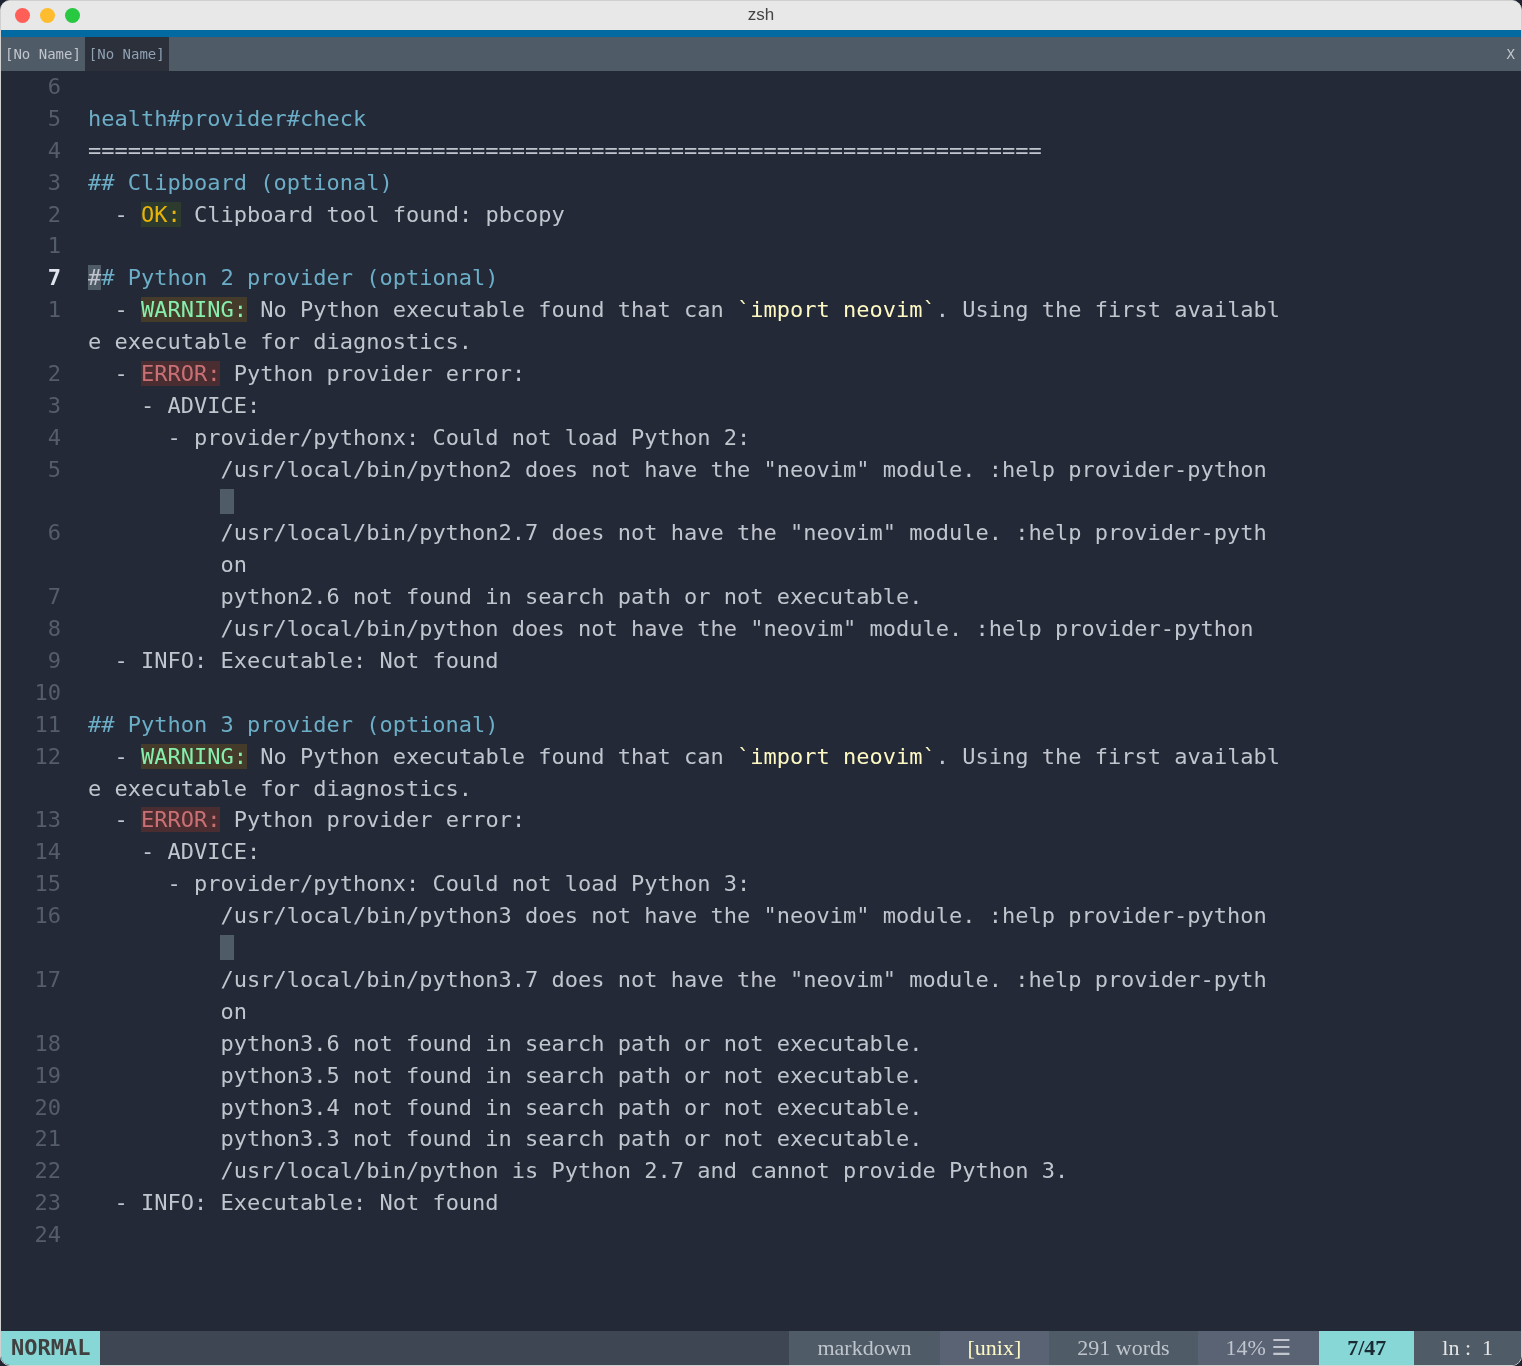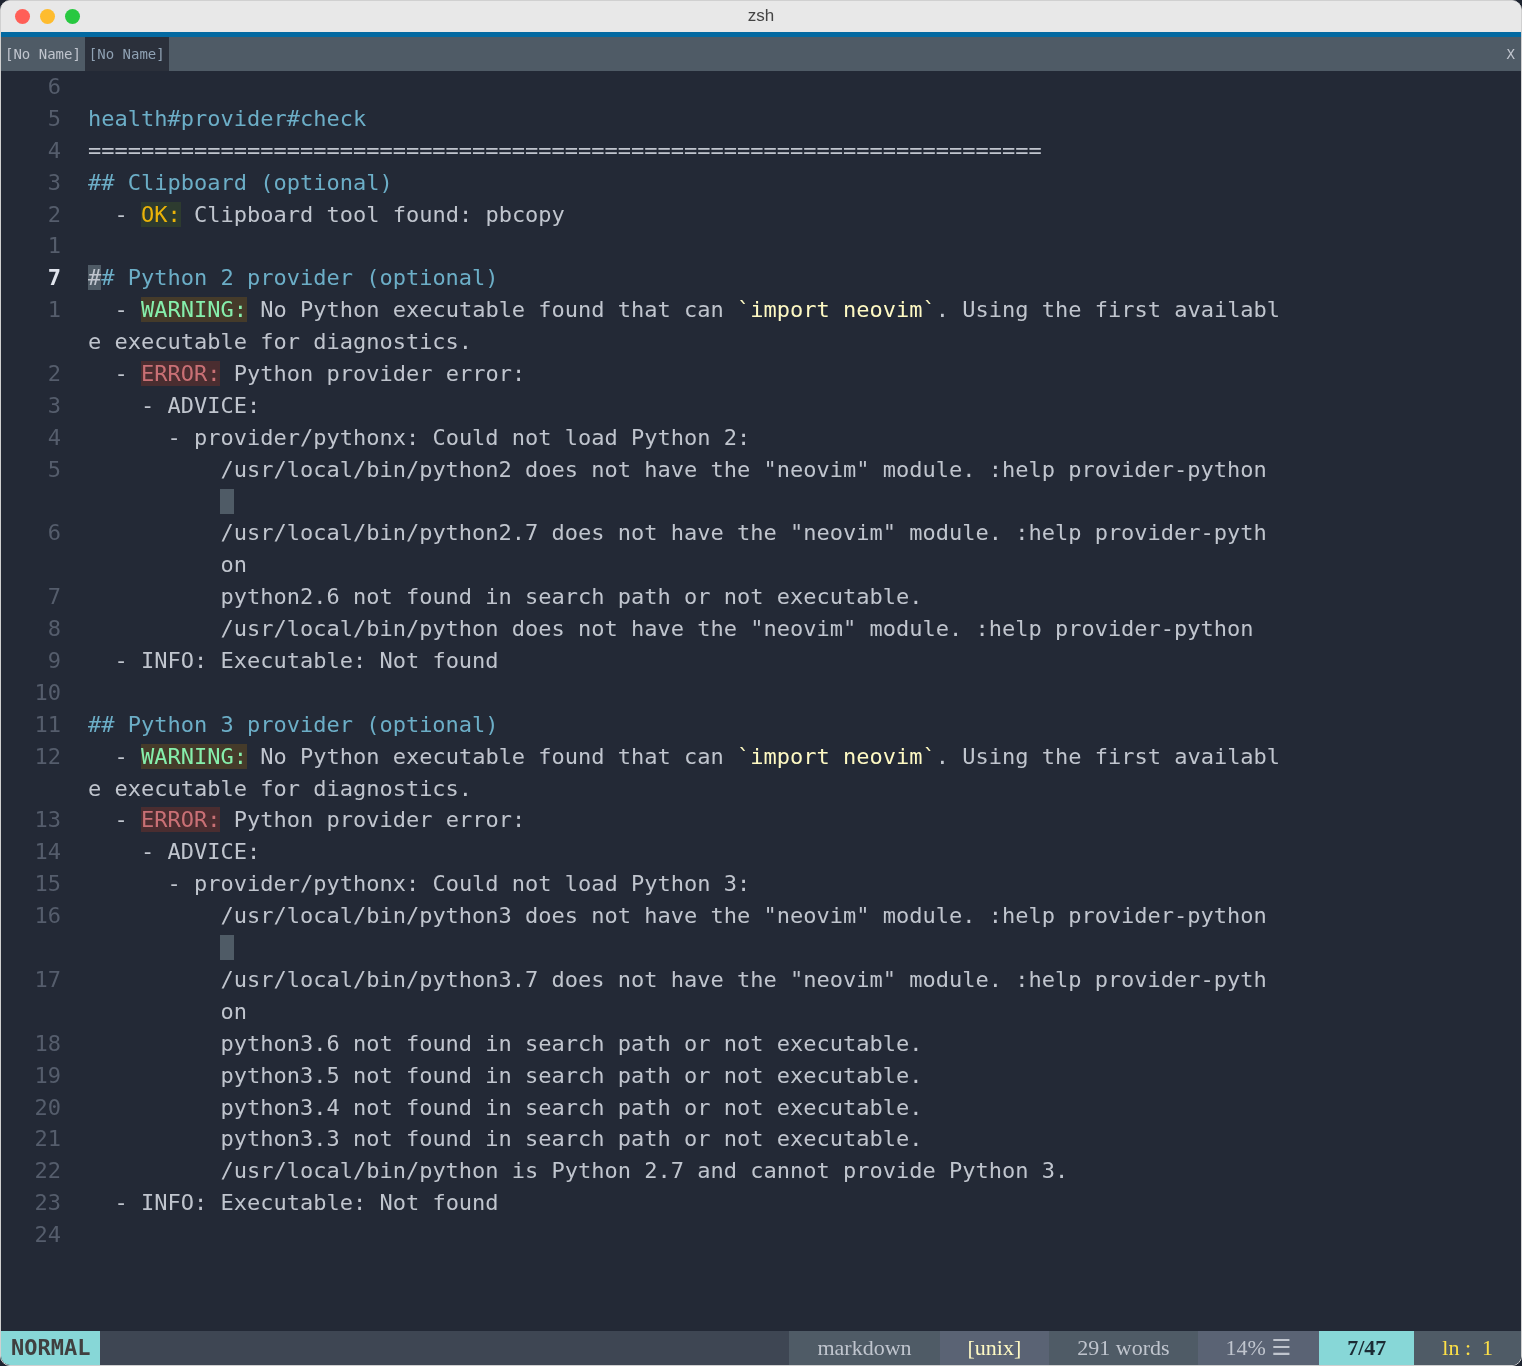--- a/index.html
+++ b/index.html
@@ -22,21 +22,21 @@
       flex-direction: column;
       border: 1px solid #d0d0d0;
     }
     .titlebar {
       background: #e8e8e8;
       height: 36px;
       display: flex;
       align-items: center;
       padding: 0 14px;
       position: relative;
-      border-bottom: 5px solid #0369a1;
+      border-bottom: 7px solid #0369a1;
     }
     .traffic-lights { display: flex; gap: 10px; }
     .traffic-light { width: 15px; height: 15px; border-radius: 50%; }
     .tl-red { background: #ff5f57; }
     .tl-yellow { background: #febc2e; }
     .tl-green { background: #28c840; }
     .titlebar-title {
       position: absolute; left: 50%; transform: translateX(-50%);
       color: #444; font-size: 17px; font-family: -apple-system, BlinkMacSystemFont, sans-serif;
     }
@@ -92,21 +92,21 @@
       align-items: stretch;
       font-size: 22px;
     }
     .sl-mode { background: #87d7d7; color: #404040; padding: 2px 10px; font-weight: bold; display:flex; align-items:center;}
     .sl-seg { padding: 2px 28px; display:flex; align-items:center;font-family:Liberation Serif, serif; }
     .sl-ft { background: #4f5b66; color: #c0c5ce; }
     .sl-enc { background: #5a6374; color: #fef9c3; }
     .sl-words { background: #4f5b66; color: #c0c5ce; }
     .sl-pct { background: #5a6374; color: #c0c5ce; }
     .sl-pos { background: #87d7d7; color: #1b2b34; font-weight: bold; }
-    .sl-col { background: #4f5b66; color: #fde047; }
+    .sl-col { background: #4f5b66; color: #e5e5e5; }
     .sl-gap { flex: 1; }
   </style>
 </head>
 <body>
 
 <div class="window">
   <div class="titlebar">
     <div class="traffic-lights">
       <div class="traffic-light tl-red"></div>
       <div class="traffic-light tl-yellow"></div>

